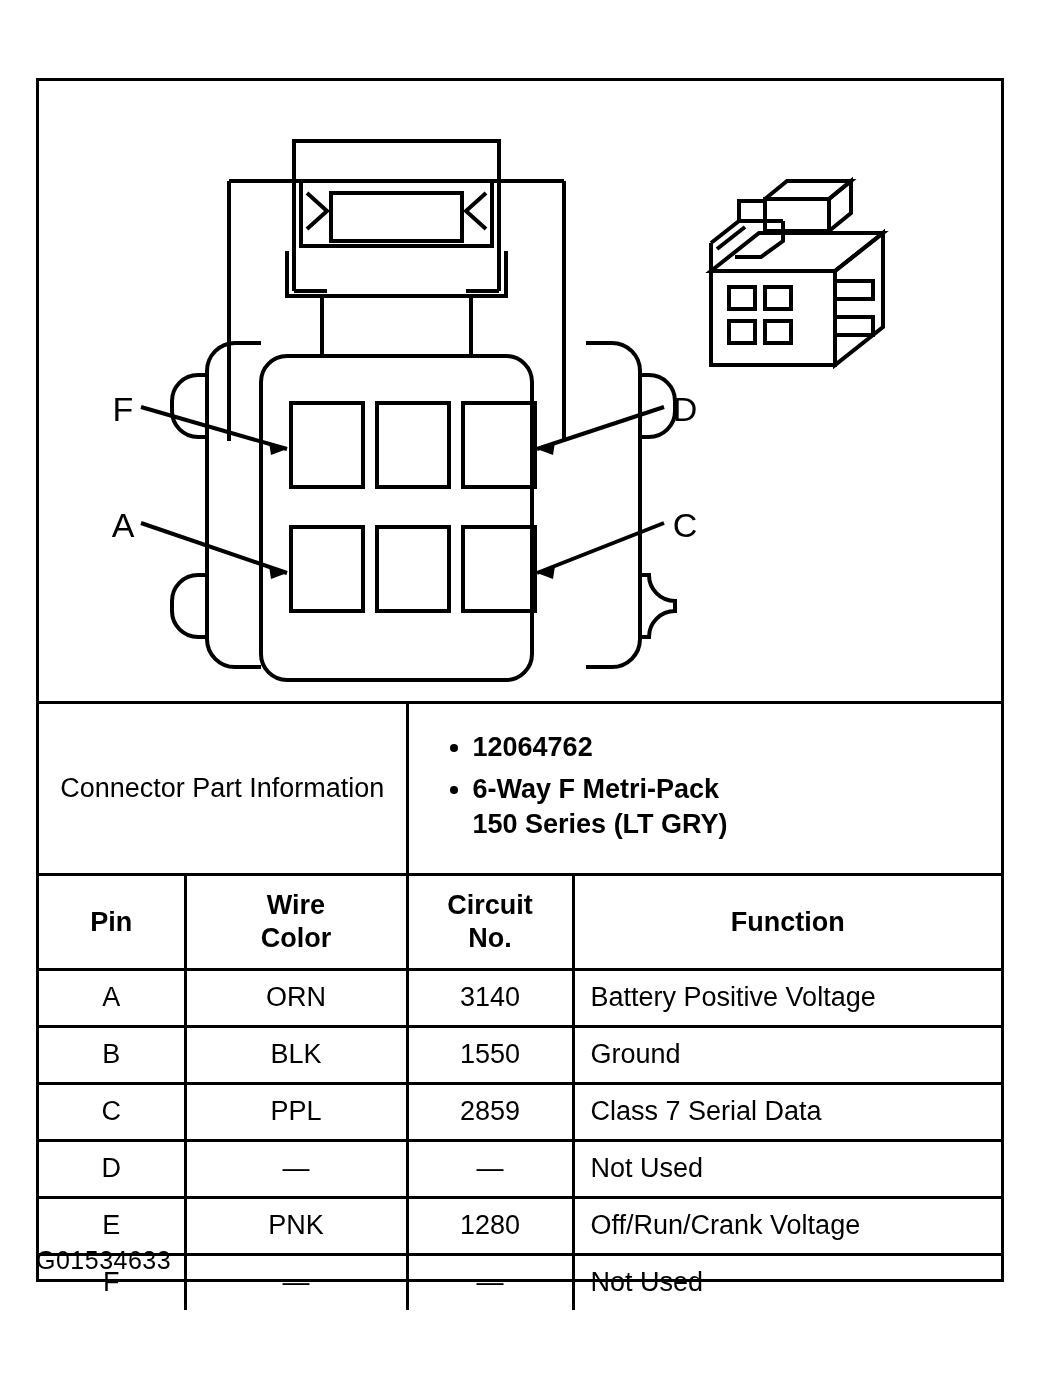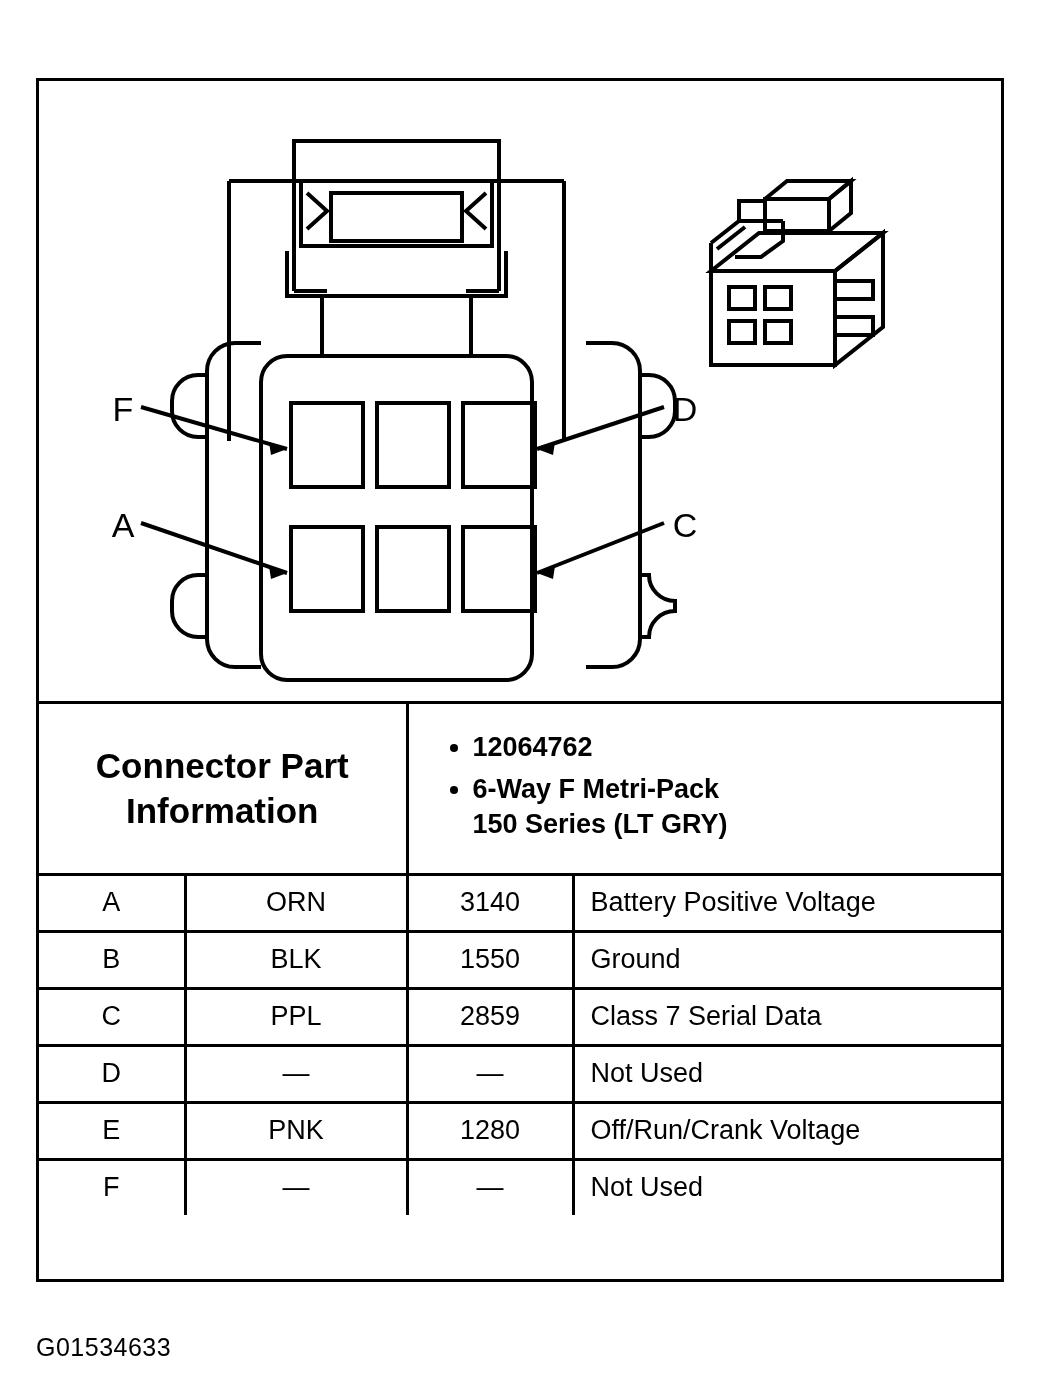--- a/index.html
+++ b/index.html
@@ -61,22 +61,22 @@
     padding: 0;
     vertical-align: middle;
   }
   
   table.conn tr td:first-child, table.conn tr th:first-child { border-left: none; }
   table.conn tr td:last-child, table.conn tr th:last-child { border-right: none; }
   table.conn tr:first-child td, table.conn tr:first-child th { border-top: 3px solid #000; }
   table.conn tr:last-child td, table.conn tr:last-child th { border-bottom: none; }
 
   .cpi-label {
-    font-size: 35px;
-    font-weight: bold;
+    font-size: 27px;
+    font-weight: normal;
     text-align: center;
     line-height: 1.3;
     padding: 12px 4px;
   }
   .cpi-list {
     margin: 12px;
     padding: 8px 6px 12px 52px;
     list-style: disc;
     font-size: 27px;
     font-weight: bold;
@@ -100,21 +100,21 @@
   }
   td.cell.fn {
     text-align: left;
     padding-left: 16px;
     margin-top: 40px;
   }
 
   .caption {
     position: absolute;
     left: 36px;
-    top: 1333px;
+    top: 1246px;
     font-size: 25px;
     letter-spacing: 0.5px;
   }
 
   
   .lead-label {
     font-size: 34px;
     font-family: "Liberation Sans", sans-serif;
   }
 </style>
@@ -230,20 +230,32 @@
               <ul class="cpi-list">
                 <li>12064762</li>
                 <li>
                   <span>6-Way F Metri-Pack</span><br>
                   <span>150 Series (LT GRY)</span>
                 </li>
               </ul>
             </td>
           </tr>
 
+          <tr>
+            <th class="hdr">Pin</th>
+            <th class="hdr">
+              <span>Wire</span><br>
+              <span>Color</span>
+            </th>
+            <th class="hdr">
+              <span>Circuit</span><br>
+              <span>No.</span>
+            </th>
+            <th class="hdr">Function</th>
+          </tr>
 
           <tr>
             <td class="cell">A</td>
             <td class="cell">ORN</td>
             <td class="cell">3140</td>
             <td class="cell fn">Battery Positive Voltage</td>
           </tr>
           <tr>
             <td class="cell">B</td>
             <td class="cell">BLK</td>

